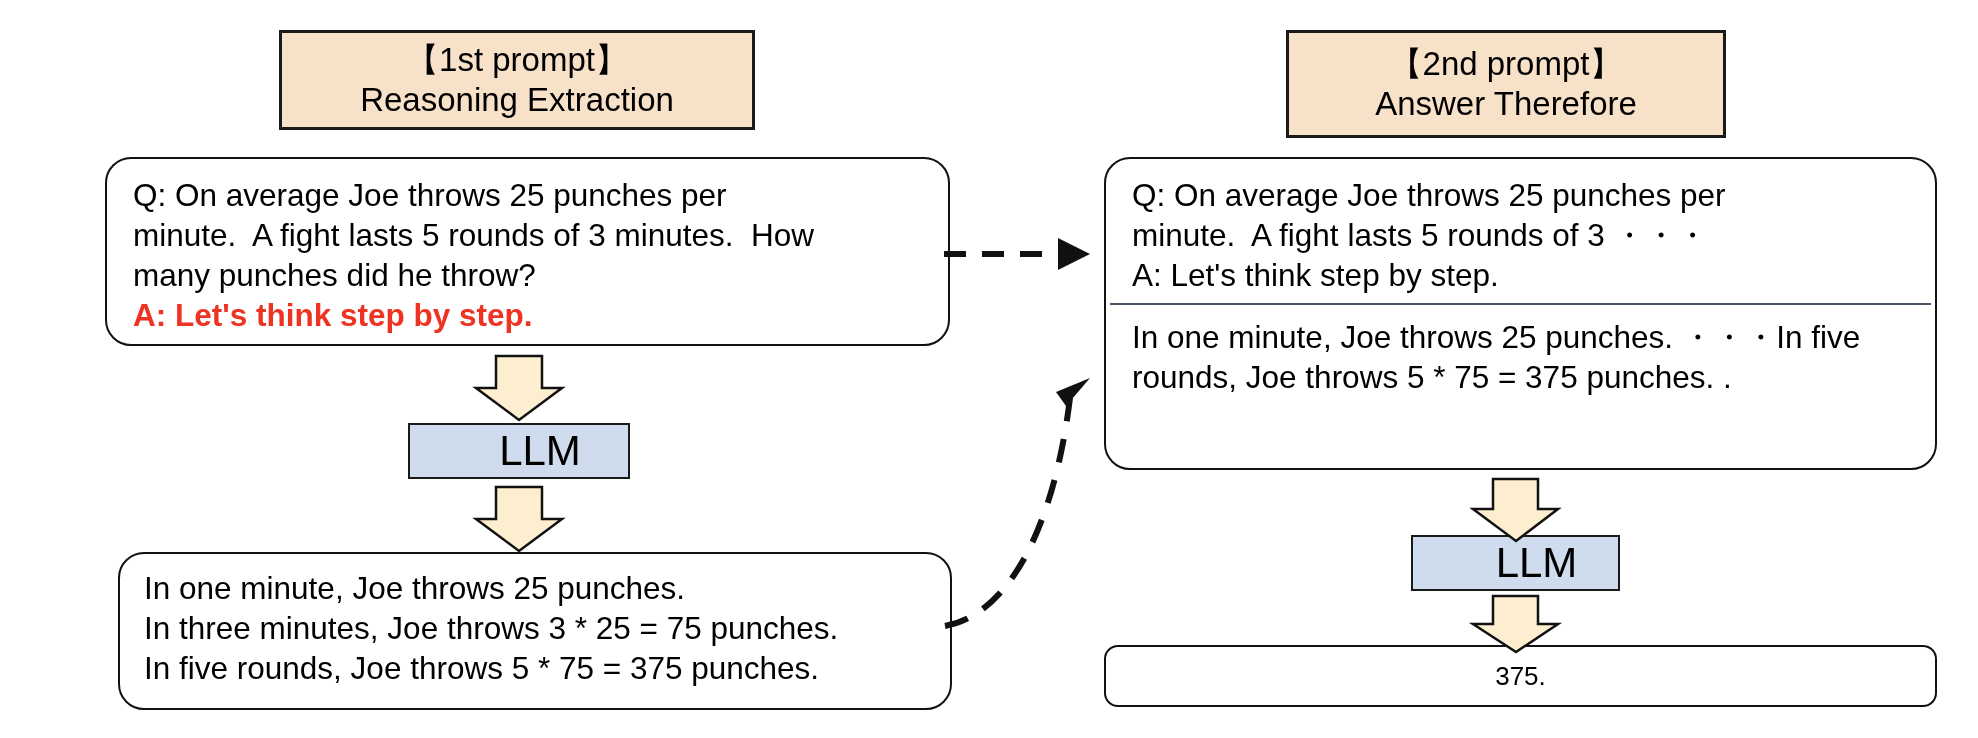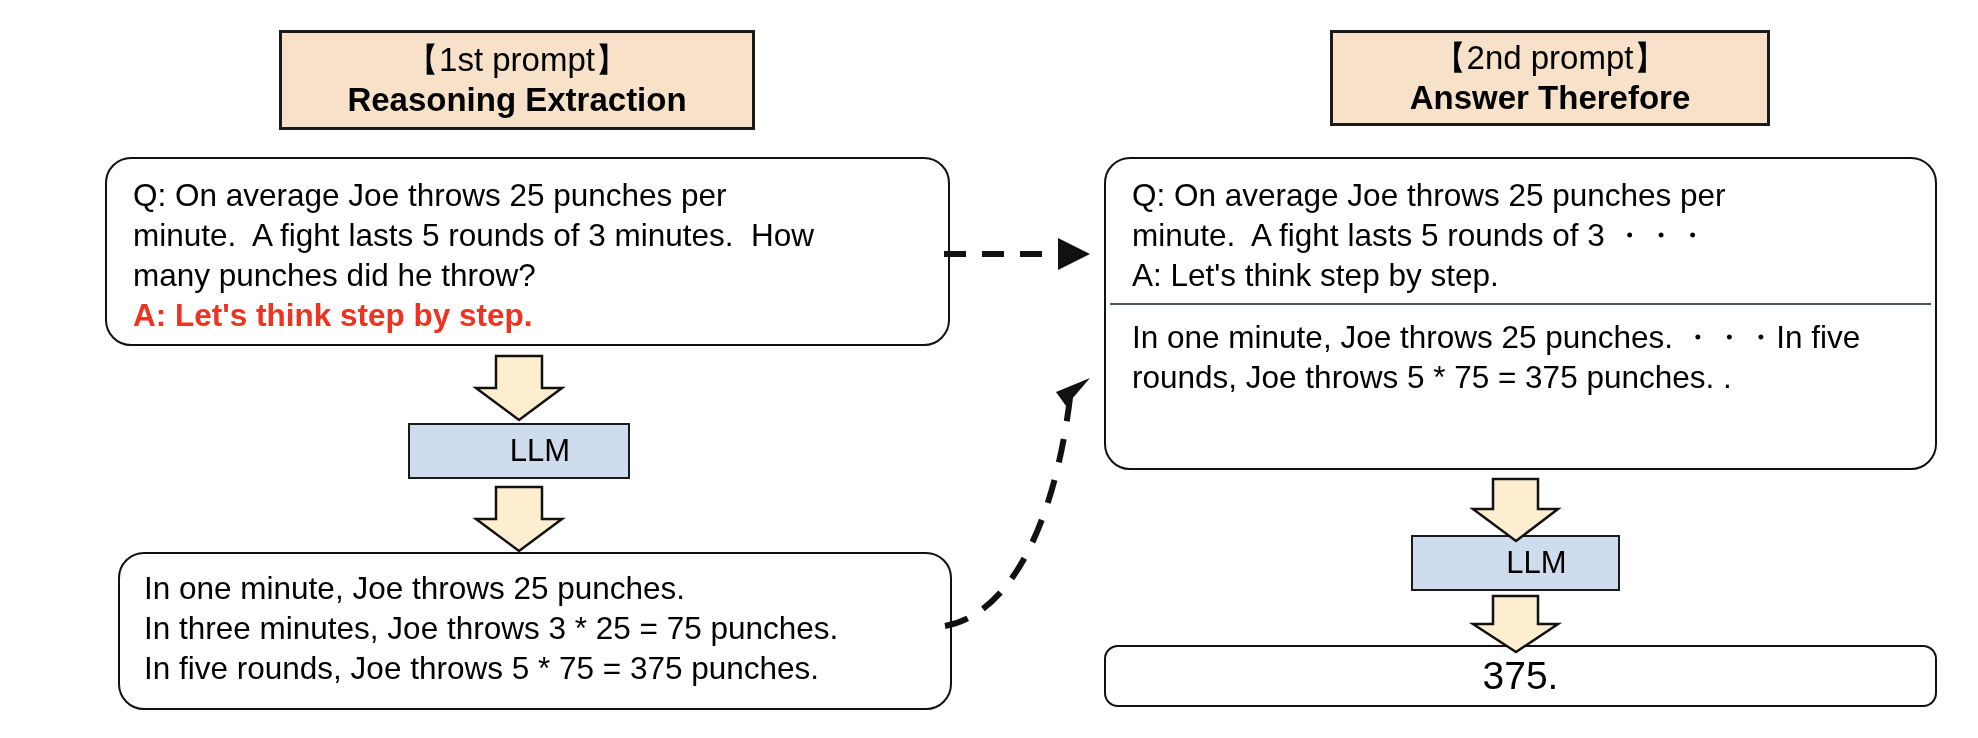--- a/index.html
+++ b/index.html
@@ -36,25 +36,25 @@
     justify-content: center;
     line-height: 1.22;
   }
   .prompt-header .line1 {
     font-size: 33px;
     font-weight: 400;
     letter-spacing: 0px;
   }
   .prompt-header .line2 {
     font-size: 33px;
-    font-weight: bold;
+    font-weight: normal;
   }
 
   #header-1 { left: 279px; top: 30px; width: 476px; height: 100px; }
-  #header-2 { left: 1286px; top: 30px; width: 440px; height: 96px; margin-left: 44px; }
+  #header-2 { left: 1286px; top: 30px; width: 440px; height: 108px; }
 
   
   .rbox {
     position: absolute;
     background: #ffffff;
     border: 2.5px solid #111111;
     border-radius: 26px;
     box-sizing: border-box;
     margin-left: 12px;
   }
@@ -76,32 +76,32 @@
   #box-q2 .seg-top { padding: 16px 0 8px 26px; }
   #box-q2 .divider {
     height: 0;
     border-top: 2px solid #4a5568;
     margin: 0 4px;
   }
   #box-q2 .seg-bot { padding: 12px 16px 0 26px; }
 
   #box-ans { left: 1092px; top: 645px; width: 833px; height: 62px; border-radius: 14px;
              display: flex; align-items: center; justify-content: center; }
-  #box-ans .txt { font-size: 39px; line-height: 36px; }
+  #box-ans .txt { font-size: 26px; line-height: 36px; }
 
   
   .llm-box {
     position: absolute;
     background: #cfdcee;
     border: 2.5px solid #1a1a1a;
     box-sizing: border-box;
     display: flex;
     align-items: center;
     justify-content: center;
-    font-size: 31px;
+    font-size: 42px;
     padding-left: 42px;
   }
   #llm-1 { left: 408px; top: 423px; width: 222px; height: 56px; }
   #llm-2 { left: 1411px; top: 535px; width: 209px; height: 56px; }
 
   
   .connector {
     position: absolute;
     left: 0; top: 0;
     width: 1978px;

